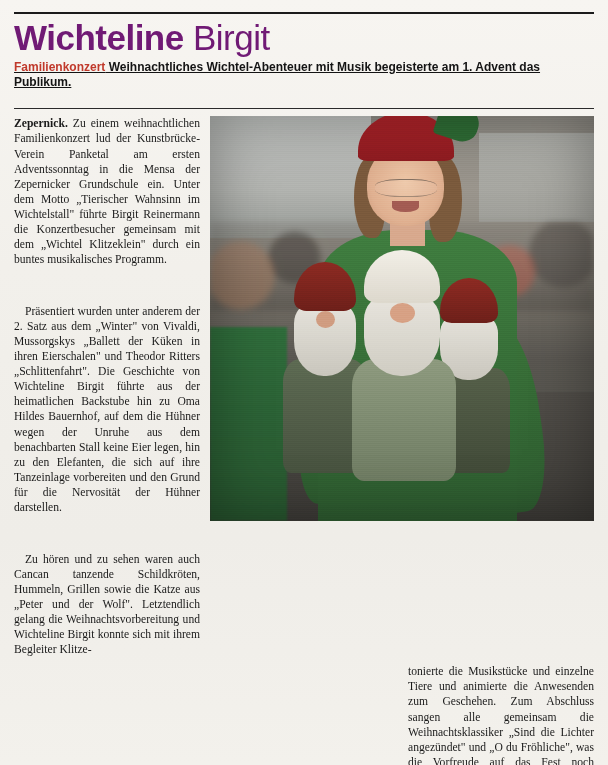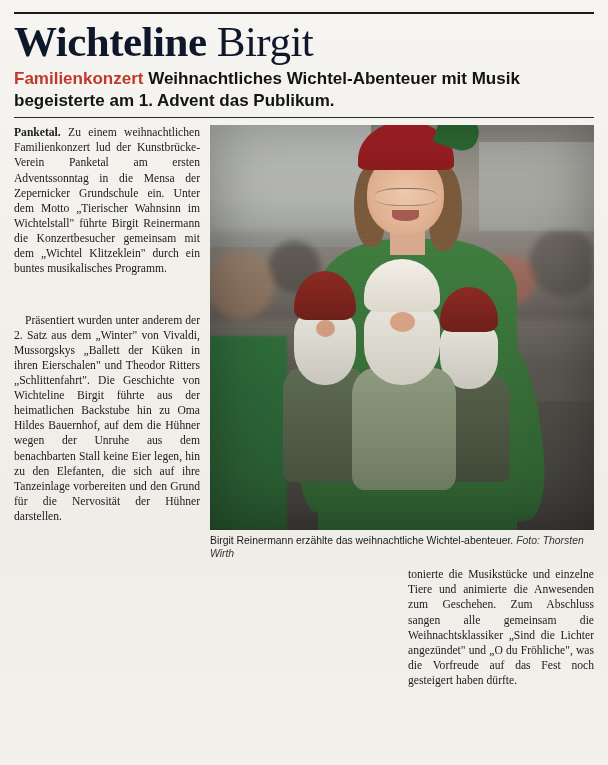--- a/index.html
+++ b/index.html
@@ -34,40 +34,41 @@
   .content {
     position: relative;
     z-index: 1;
   }
   .rule-top {
     height: 2px;
     background: #1b1b1b;
     margin: 2px 0 6px 0;
   }
   .headline {
-    font-family: Liberation Serif, serif;
-    font-size: 43px;
+    font-family: Liberation Sans, sans-serif;
+    font-size: 35px;
     line-height: 1.02;
     letter-spacing: -0.5px;
     margin: 0 0 4px 0;
-    color: #0f172a;
+    color: #701a75;
   }
   .headline .hl-bold {
     font-weight: 700;
   }
   .headline .hl-light {
     font-weight: 400;
   }
   .subhead {
     font-family: "Liberation Sans", sans-serif;
-    font-size: 17px;
+    font-size: 12px;
     line-height: 1.28;
-    margin: 2px 0 6px 0;
+    margin: 2px 0 18px 0;
     color: #141414;
     font-weight: 700;
+    text-decoration: underline;
   }
   .subhead .kicker {
     color: #c0392b;
     font-weight: 700;
   }
   .rule-mid {
     height: 1px;
     background: #2a2a2a;
     margin: 5px 0 7px 0;
   }
@@ -318,23 +319,24 @@
     <div class="subhead">
       <span class="kicker">Familienkonzert</span><span> Weihnachtliches Wichtel-Abenteuer mit Musik begeisterte am 1. Advent das Publikum.</span>
     </div>
 
     <div class="rule-mid"></div>
 
     <div class="upper">
 
       <div class="col-left">
         <p class="body">
-          <span class="lead-city">Panketal.</span><span> Zu einem weihnachtlichen Familienkonzert lud der Kunstbrücke-Verein Panketal am ersten Adventssonntag in die Mensa der Zepernicker Grundschule ein. Unter dem Motto „Tierischer Wahnsinn im Wichtelstall" führte Birgit Reinermann die Konzertbesucher gemeinsam mit dem „Wichtel Klitzeklein" durch ein buntes musikalisches Programm.</span>
+          <span class="lead-city">Zepernick.</span><span> Zu einem weihnachtlichen Familienkonzert lud der Kunstbrücke-Verein Panketal am ersten Adventssonntag in die Mensa der Zepernicker Grundschule ein. Unter dem Motto „Tierischer Wahnsinn im Wichtelstall" führte Birgit Reinermann die Konzertbesucher gemeinsam mit dem „Wichtel Klitzeklein" durch ein buntes musikalisches Programm.</span>
         </p>
         <p class="body">Präsentiert wurden unter anderem der 2. Satz aus dem „Winter" von Vivaldi, Mussorgskys „Ballett der Küken in ihren Eierschalen" und Theodor Ritters „Schlittenfahrt". Die Geschichte von Wichteline Birgit führte aus der heimatlichen Backstube hin zu Oma Hildes Bauernhof, auf dem die Hühner wegen der Unruhe aus dem benachbarten Stall keine Eier legen, hin zu den Elefanten, die sich auf ihre Tanzeinlage vorbereiten und den Grund für die Nervosität der Hühner darstellen.</p>
+        <p class="body">Zu hören und zu sehen waren auch Cancan tanzende Schildkröten, Hummeln, Grillen sowie die Katze aus „Peter und der Wolf". Letztendlich gelang die Weihnachtsvorbereitung und Wichteline Birgit konnte sich mit ihrem Begleiter Klitze-</p>
       </div>
 
       <div class="photo-wrap">
         <div class="photo">
           <div class="ph bg-room"></div>
           <div class="ph bg-window"></div>
           <div class="ph bg-window2"></div>
           <div class="ph bg-crowd"></div>
           <div class="ph bg-floor"></div>
           <div class="ph green-wall"></div>
@@ -363,24 +365,20 @@
 
           <div class="ph g1-body"></div>
           <div class="ph g1-beard"></div>
           <div class="ph g1-nose"></div>
           <div class="ph g1-hat"></div>
 
           <div class="ph photo-grain"></div>
           <div class="ph photo-vig"></div>
         </div>
 
-        <div class="caption">
-          <span>Birgit Reinermann erzählte das weihnachtliche Wichtel-abenteuer.</span>
-          <span class="credit">Foto: Thorsten Wirth</span>
-        </div>
       </div>
 
     </div>
 
     <div class="lower">
       <div class="col">
         <p class="body"></p>
       </div>
       <div class="col">
       </div>

